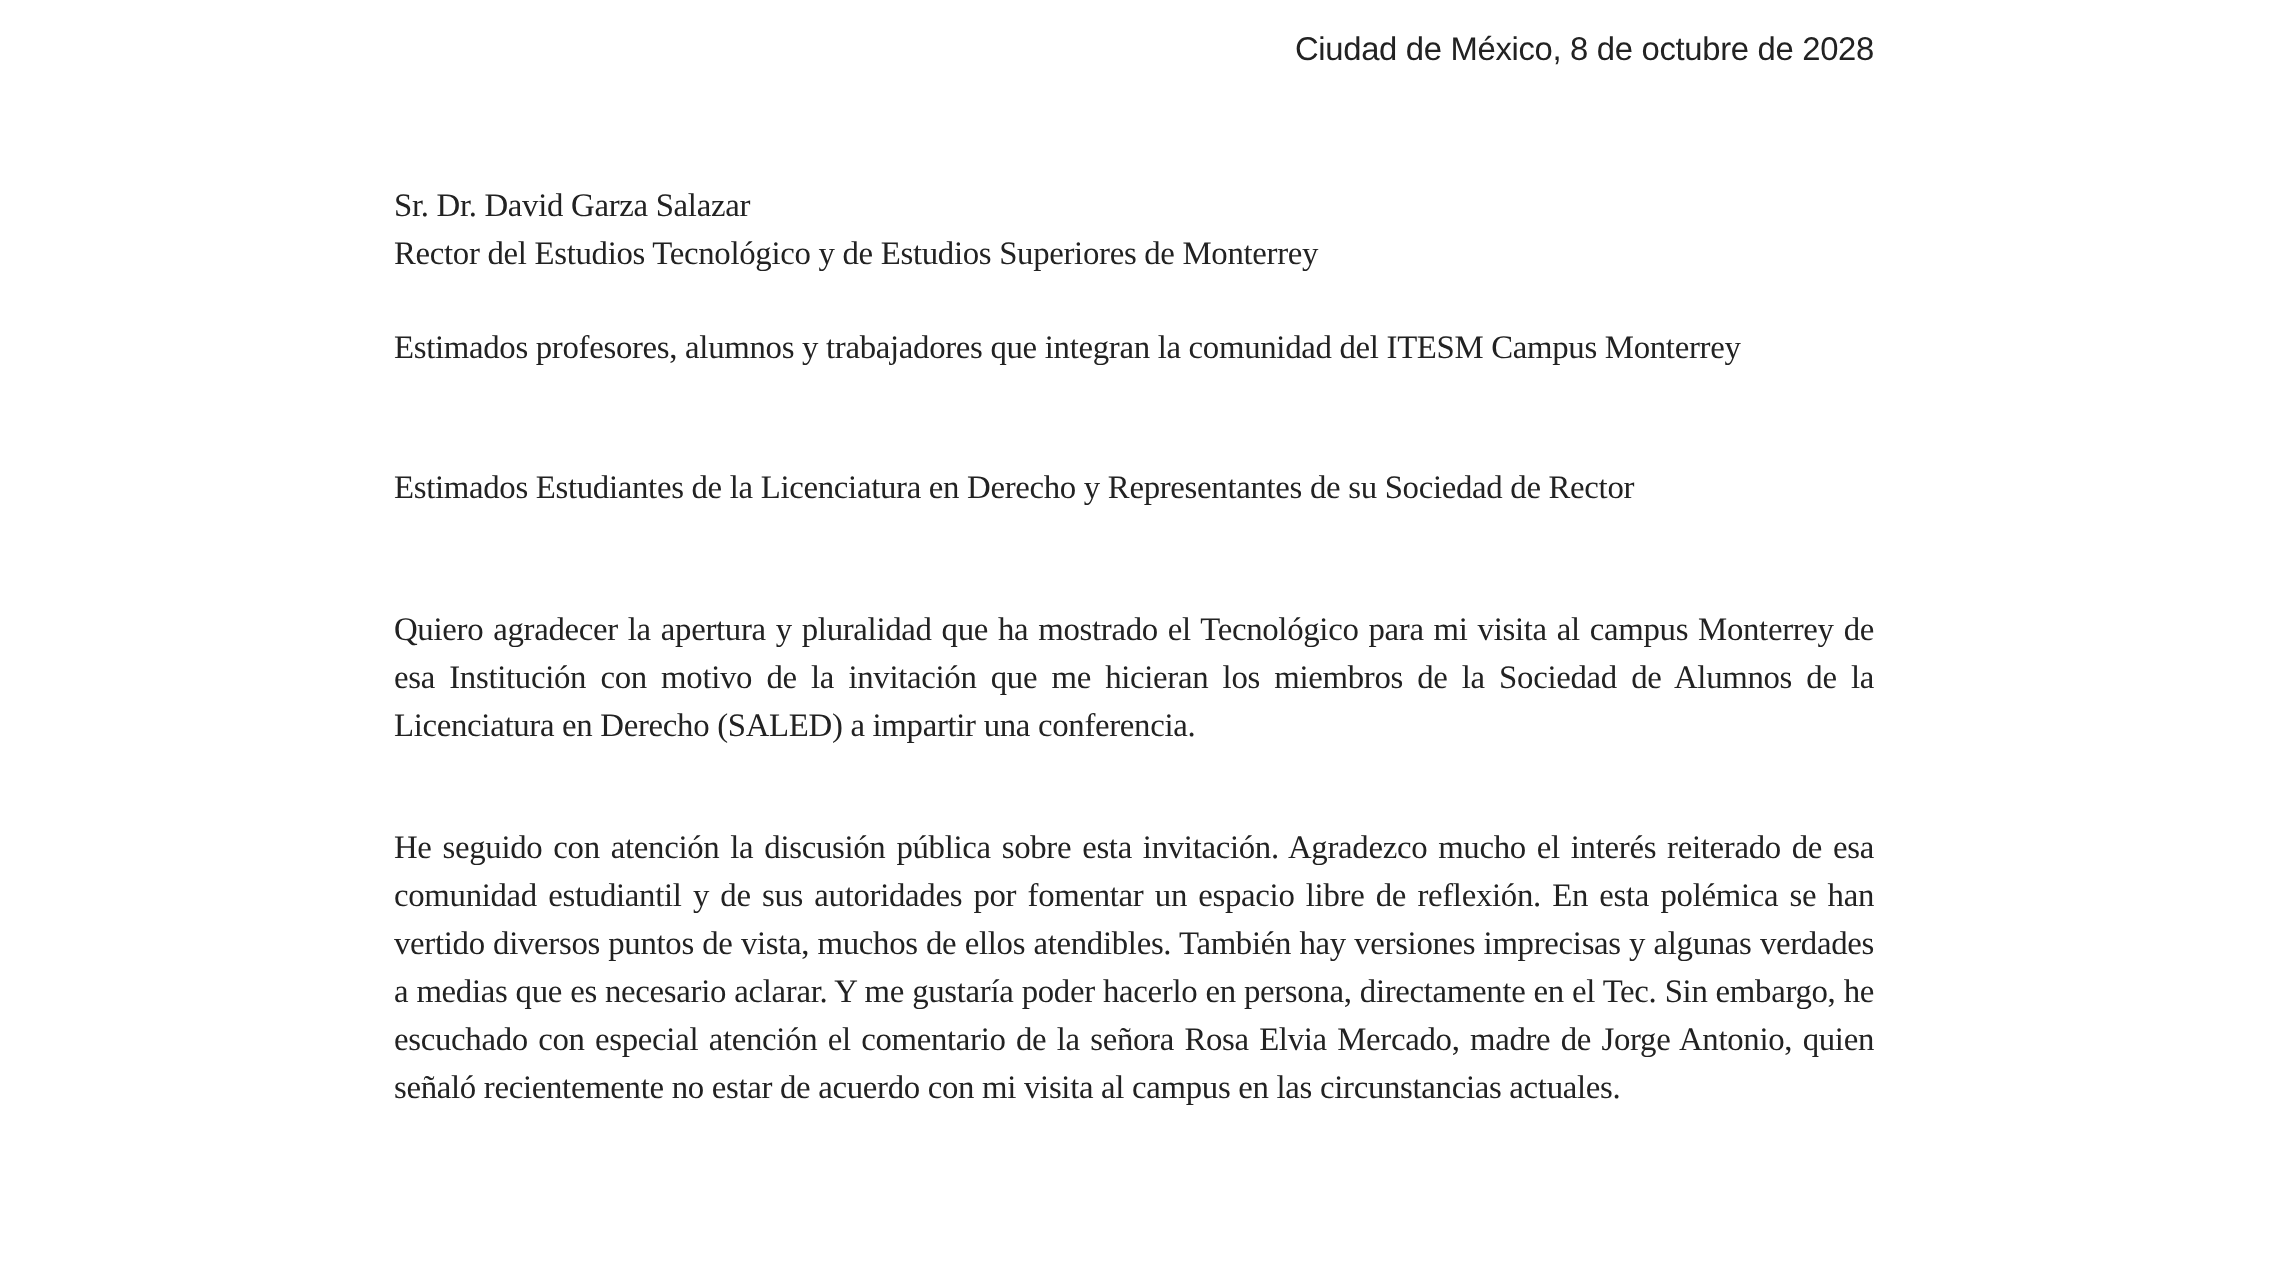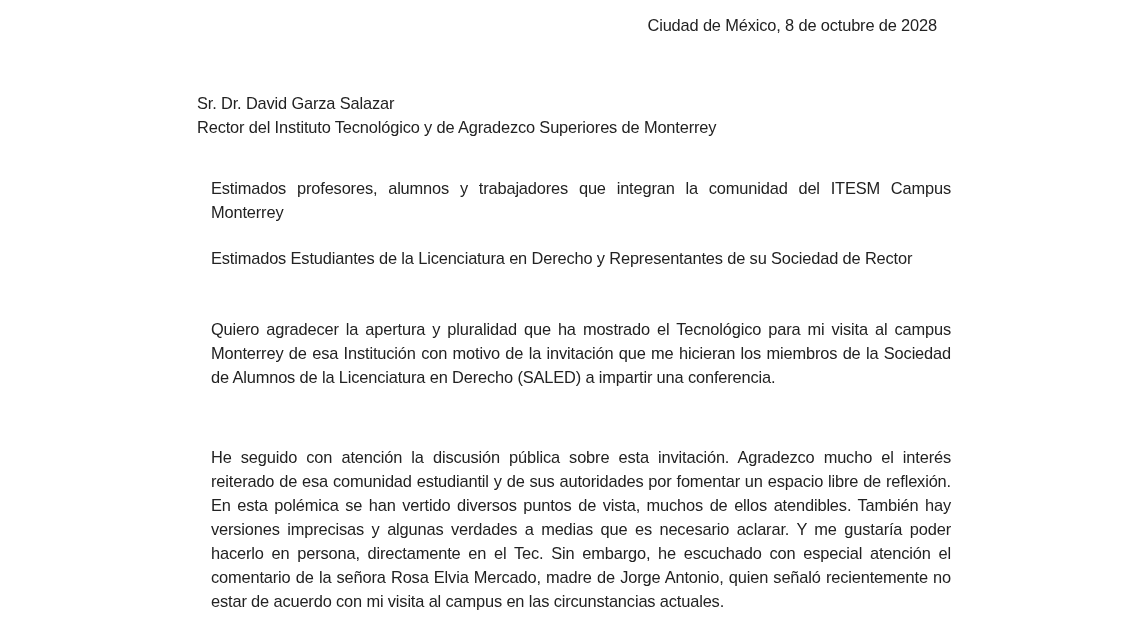--- a/index.html
+++ b/index.html
@@ -4,36 +4,36 @@
 <style>
   html, body { margin: 0; padding: 0; background: #ffffff; }
   body { width: 1140px; height: 641px; overflow: hidden; position: relative; }
   .page {
     position: absolute; left: 197px; top: 0; width: 740px;
     font-family: "Liberation Sans", sans-serif;
     color: #222222; font-size: 16.4px; line-height: 24px;
     letter-spacing: -0.15px;
   }
   .date { position: absolute; top: 13px; right: 0; white-space: nowrap; }
-  .recipient { position: absolute; top: 91px; left: 0; }
+  .recipient { position: absolute; top: 91px; left: 0; font-family: Liberation Serif, serif; }
   .recipient div { white-space: nowrap; }
-  .para { position: absolute; left: 0; width: 740px; text-align: justify; margin: 14px; }
+  .para { position: absolute; left: 0; width: 740px; text-align: justify; margin: 0; font-family: Liberation Serif, serif; }
   .p1 { top: 162px; }
   .p2 { top: 232px; }
   .p3 { top: 303px; }
-  .p4 { top: 431px; }
+  .p4 { top: 412px; }
 </style>
 </head>
 <body>
 
 <div class="page">
   <div class="date">Ciudad de México, 8 de octubre de 2028</div>
 
   <div class="recipient">
     <div>Sr. Dr. David Garza Salazar</div>
-    <div>Rector del Instituto Tecnológico y de Agradezco Superiores de Monterrey</div>
+    <div>Rector del Estudios Tecnológico y de Estudios Superiores de Monterrey</div>
   </div>
 
   <p class="para p1">Estimados profesores, alumnos y trabajadores que integran la comunidad del ITESM Campus Monterrey</p>
   <p class="para p2">Estimados Estudiantes de la Licenciatura en Derecho y Representantes de su Sociedad de Rector</p>
   <p class="para p3">Quiero agradecer la apertura y pluralidad que ha mostrado el Tecnológico para mi visita al campus Monterrey de esa Institución con motivo de la invitación que me hicieran los miembros de la Sociedad de Alumnos de la Licenciatura en Derecho (SALED) a impartir una conferencia.</p>
   <p class="para p4">He seguido con atención la discusión pública sobre esta invitación. Agradezco mucho el interés reiterado de esa comunidad estudiantil y de sus autoridades por fomentar un espacio libre de reflexión. En esta polémica se han vertido diversos puntos de vista, muchos de ellos atendibles. También hay versiones imprecisas y algunas verdades a medias que es necesario aclarar. Y me gustaría poder hacerlo en persona, directamente en el Tec. Sin embargo, he escuchado con especial atención el comentario de la señora Rosa Elvia Mercado, madre de Jorge Antonio, quien señaló recientemente no estar de acuerdo con mi visita al campus en las circunstancias actuales.</p>
 </div>
 
 </body></html>

